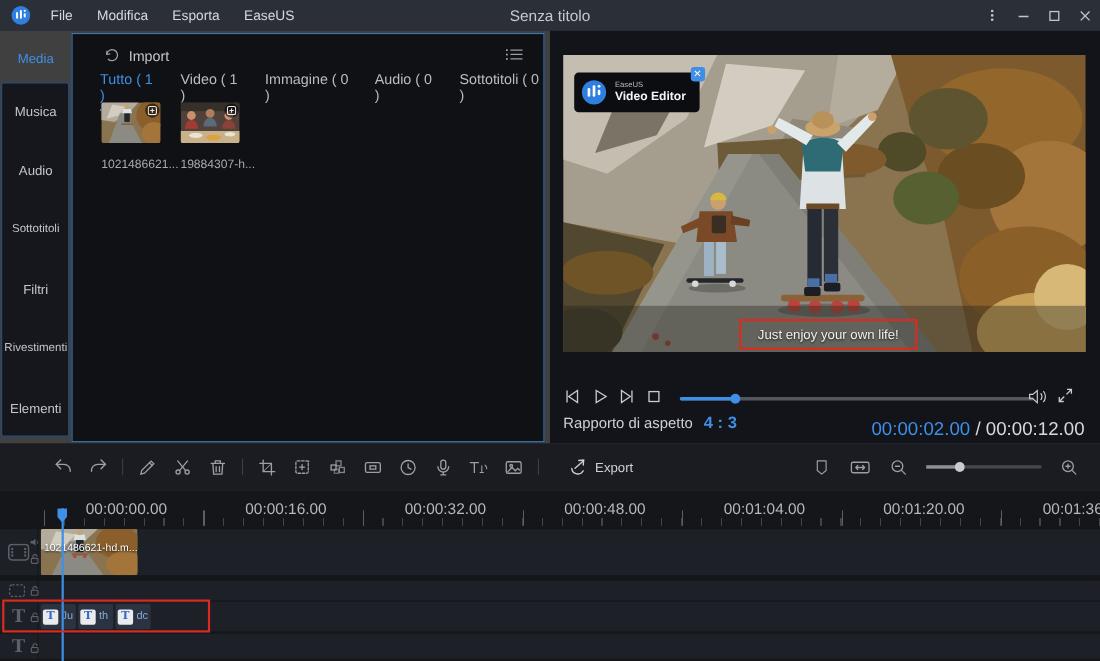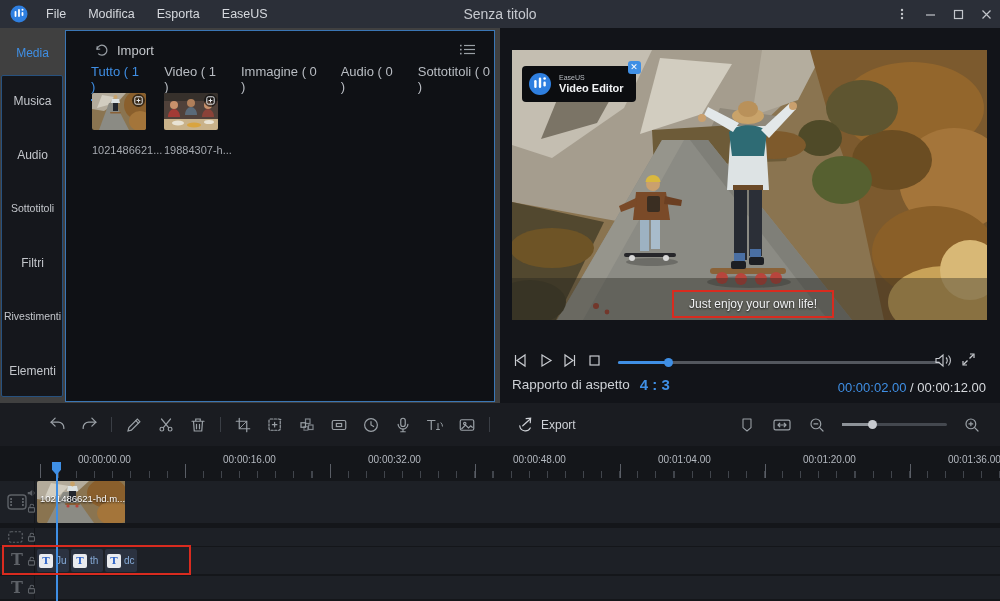--- a/index.html
+++ b/index.html
@@ -60,38 +60,38 @@
     border:2px solid #d92b1f; display:flex; align-items:center; justify-content:center; }
   .caption-box span { font-size:12px; color:#f0f1f3; text-shadow:0 1px 2px rgba(0,0,0,.8); }
   .transport { position:absolute; left:0; top:322px; width:500px; height:24px; }
   .tbtn { position:absolute; top:2px; color:#c8cbd0; }
   .progress { position:absolute; left:118px; top:11px; width:322px; height:3px; background:#53575e; border-radius:2px; }
   .progress .fill { position:absolute; left:0; top:0; height:3px; width:50px; background:#3f8fe5; border-radius:2px; }
   .progress .handle { position:absolute; left:46px; top:-3px; width:9px; height:9px; border-radius:50%; background:#3f8fe5; }
   .info-row { position:absolute; left:12px; top:348px; display:flex; align-items:center; }
   .aspect-label { font-size:13.5px; color:#ced1d6; }
   .aspect-value { font-size:15px; font-weight:bold; color:#3f8fe5; margin-left:10px; }
-  .timecode { position:absolute; right:14px; top:352px; font-size:13px; color:#d6d9dd; }
+  .timecode { position:absolute; right:14px; top:352px; font-size:17px; color:#d6d9dd; }
   .timecode .cur { color:#3f8fe5; }
 
   
   #toolbar { position:absolute; left:0; top:403px; width:1000px; height:43px; background:#1a1c21;
     display:flex; align-items:center; }
   .tb-left { display:flex; align-items:center; gap:12px; margin-left:47px; }
   .tb-ic { width:20px; height:20px; color:#9aa0a6; display:flex; align-items:center; justify-content:center; }
   .tb-sep { width:1px; height:15px; background:#3a3e45; }
   .export-btn { display:flex; align-items:center; gap:7px; margin-left:14px; color:#ced1d6; font-size:12px; }
   .tb-right { position:absolute; right:18px; top:0; height:43px; display:flex; align-items:center; gap:15px; }
   .zoom-slider { position:relative; width:105px; height:3px; background:#44484f; border-radius:2px; }
   .zoom-slider .zfill { position:absolute; left:0; top:0; width:30px; height:3px; background:#8d9298; }
   .zoom-slider .zhandle { position:absolute; left:26px; top:-3px; width:9px; height:9px; border-radius:50%; background:#c8cbd0; }
 
   
   #timeline { position:absolute; left:0; top:446px; width:1000px; height:155px; background:#14161a; }
-  .rlabel { position:absolute; top:8px; font-size:10px; color:#b4b9c0;padding-left:40px; }
+  .rlabel { position:absolute; top:8px; font-size:14px; color:#b4b9c0;padding-left:40px; }
   .ticks { position:absolute; left:40px; right:0; top:17px; height:15px;
     background-image:
       repeating-linear-gradient(to right,#5a5e66 0 1px,transparent 1px 145px),
       repeating-linear-gradient(to right,#41454c 0 1px,transparent 1px 18.1px);
     background-size:100% 14px,100% 7px;
     background-position:left bottom,left bottom;
     background-repeat:no-repeat; }
   .trow { position:absolute; left:0; width:1000px; background:#1d2026; }
   .trow .hdr { position:absolute; left:0; top:0; width:35px; height:100%; border-right:1px solid #14161a; }
   .hdr .glyphT { font-family:"DejaVu Serif", serif; color:#5d6167; font-weight:bold; }

